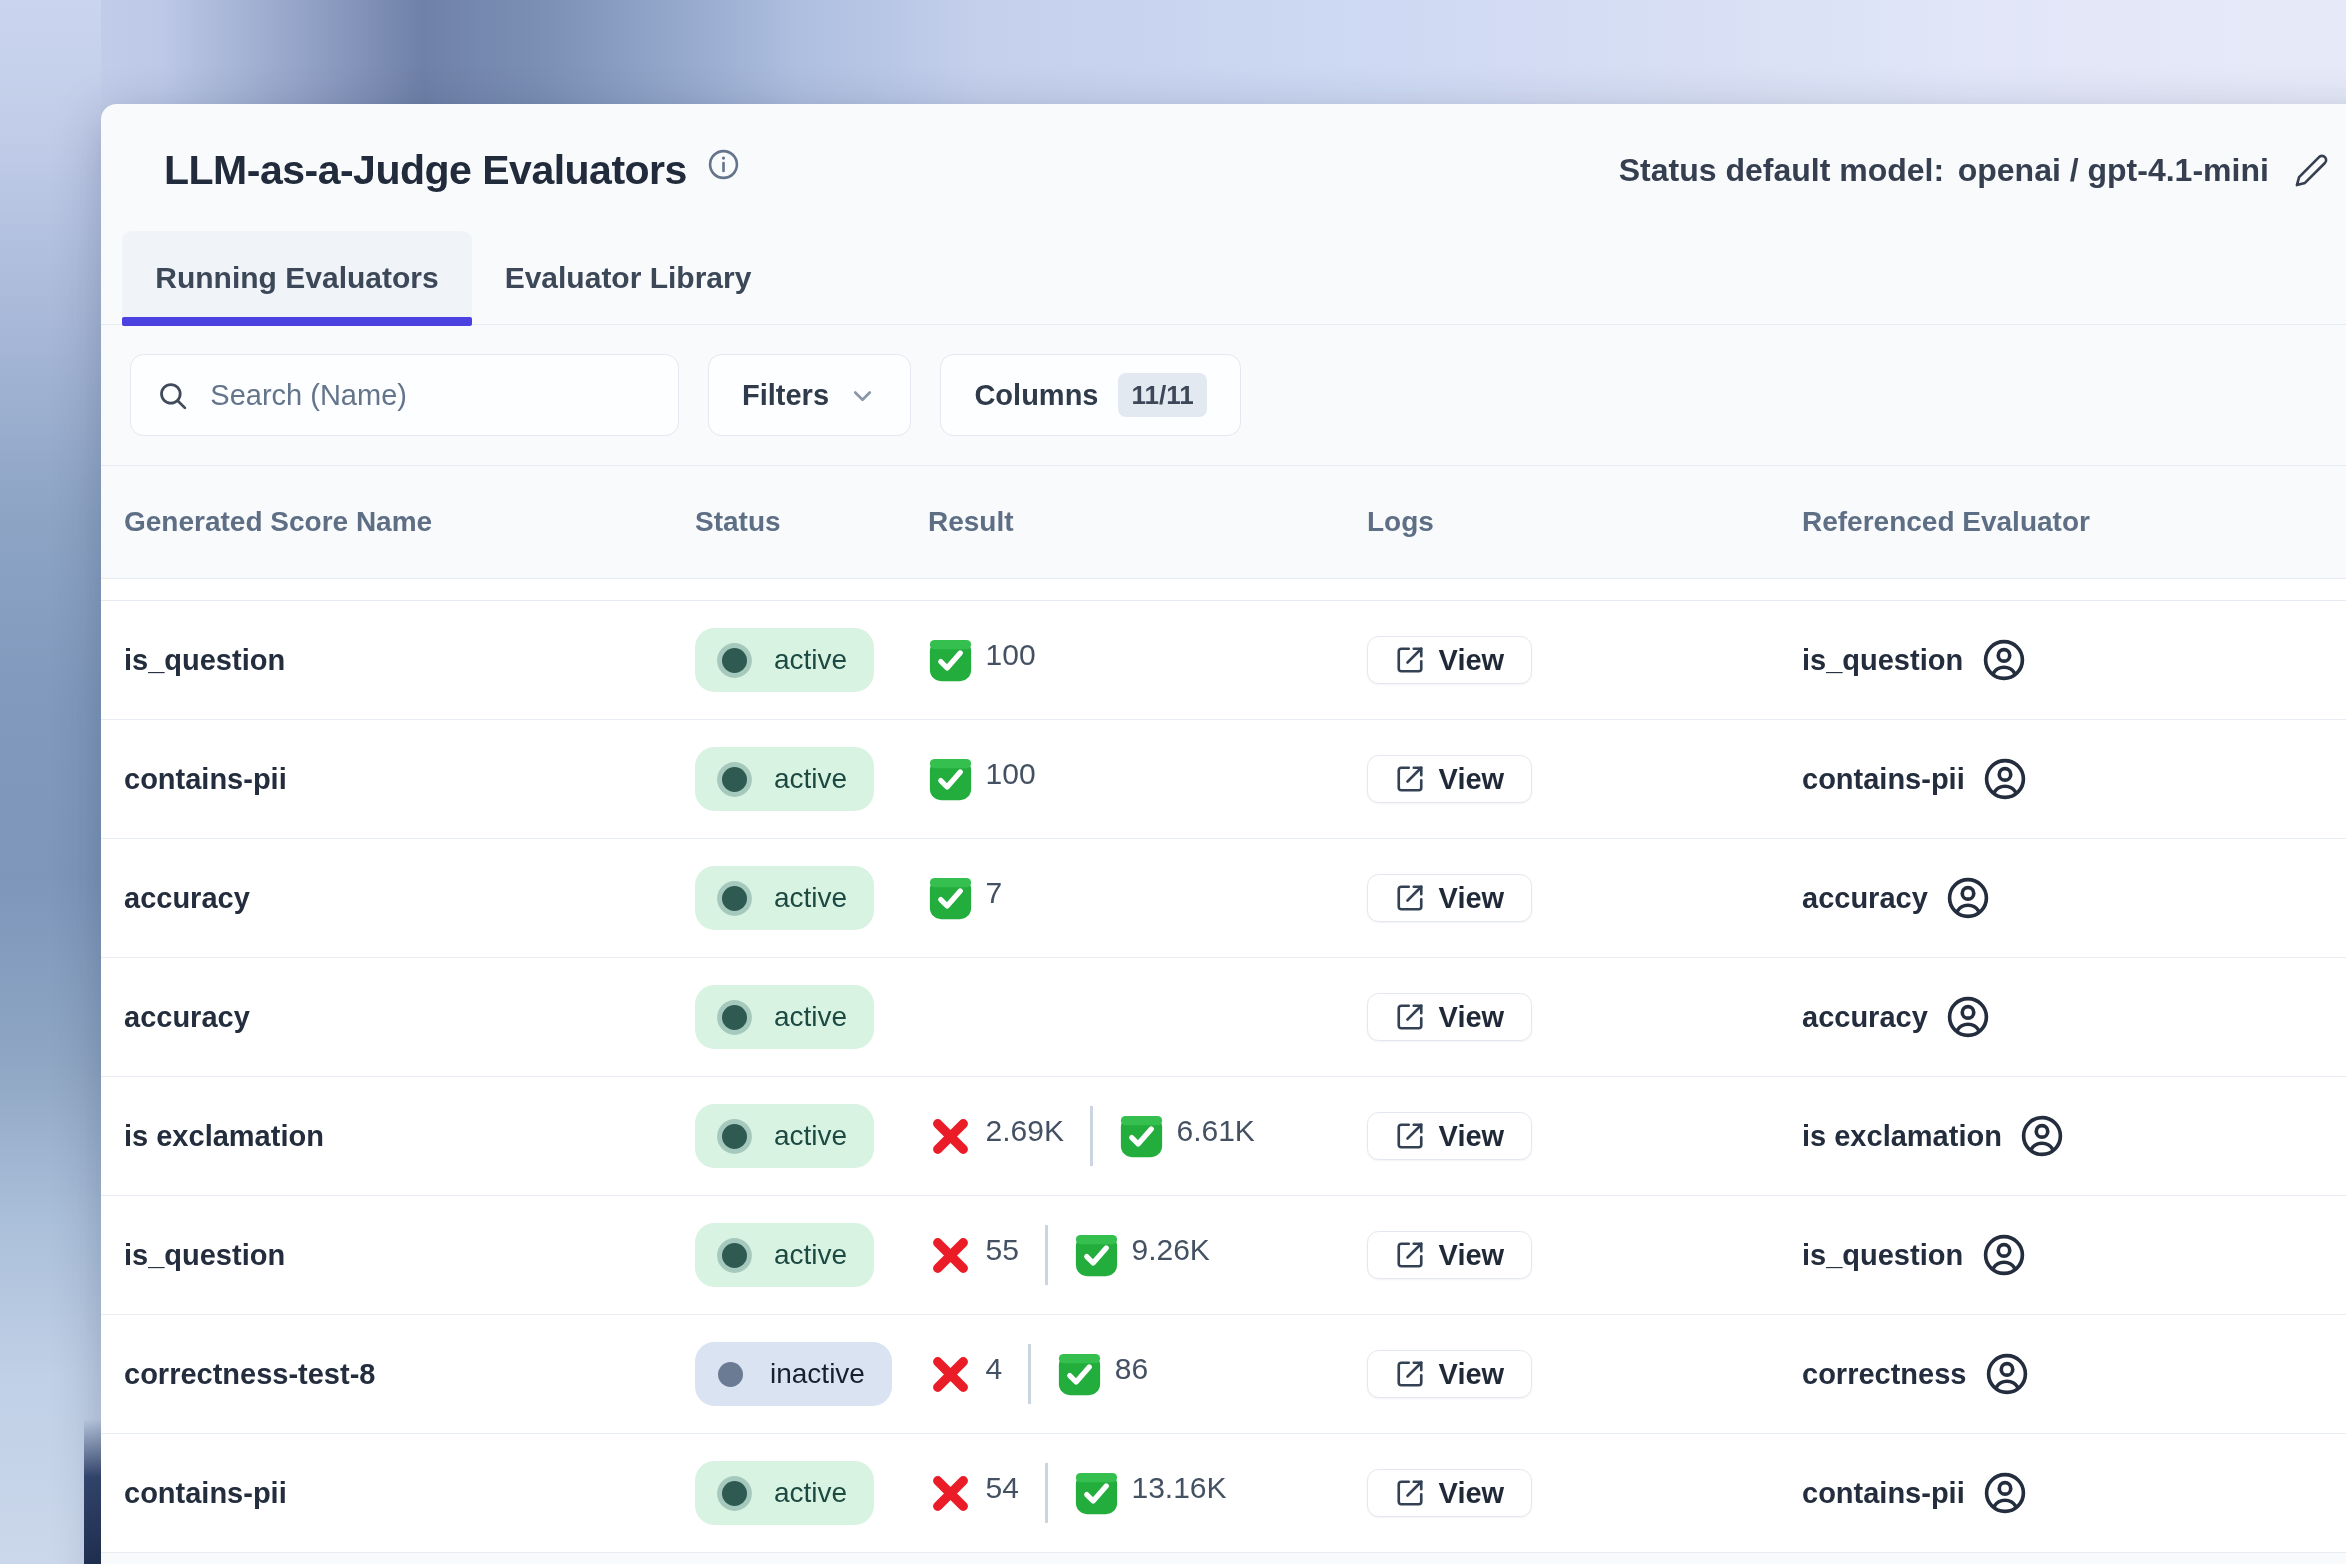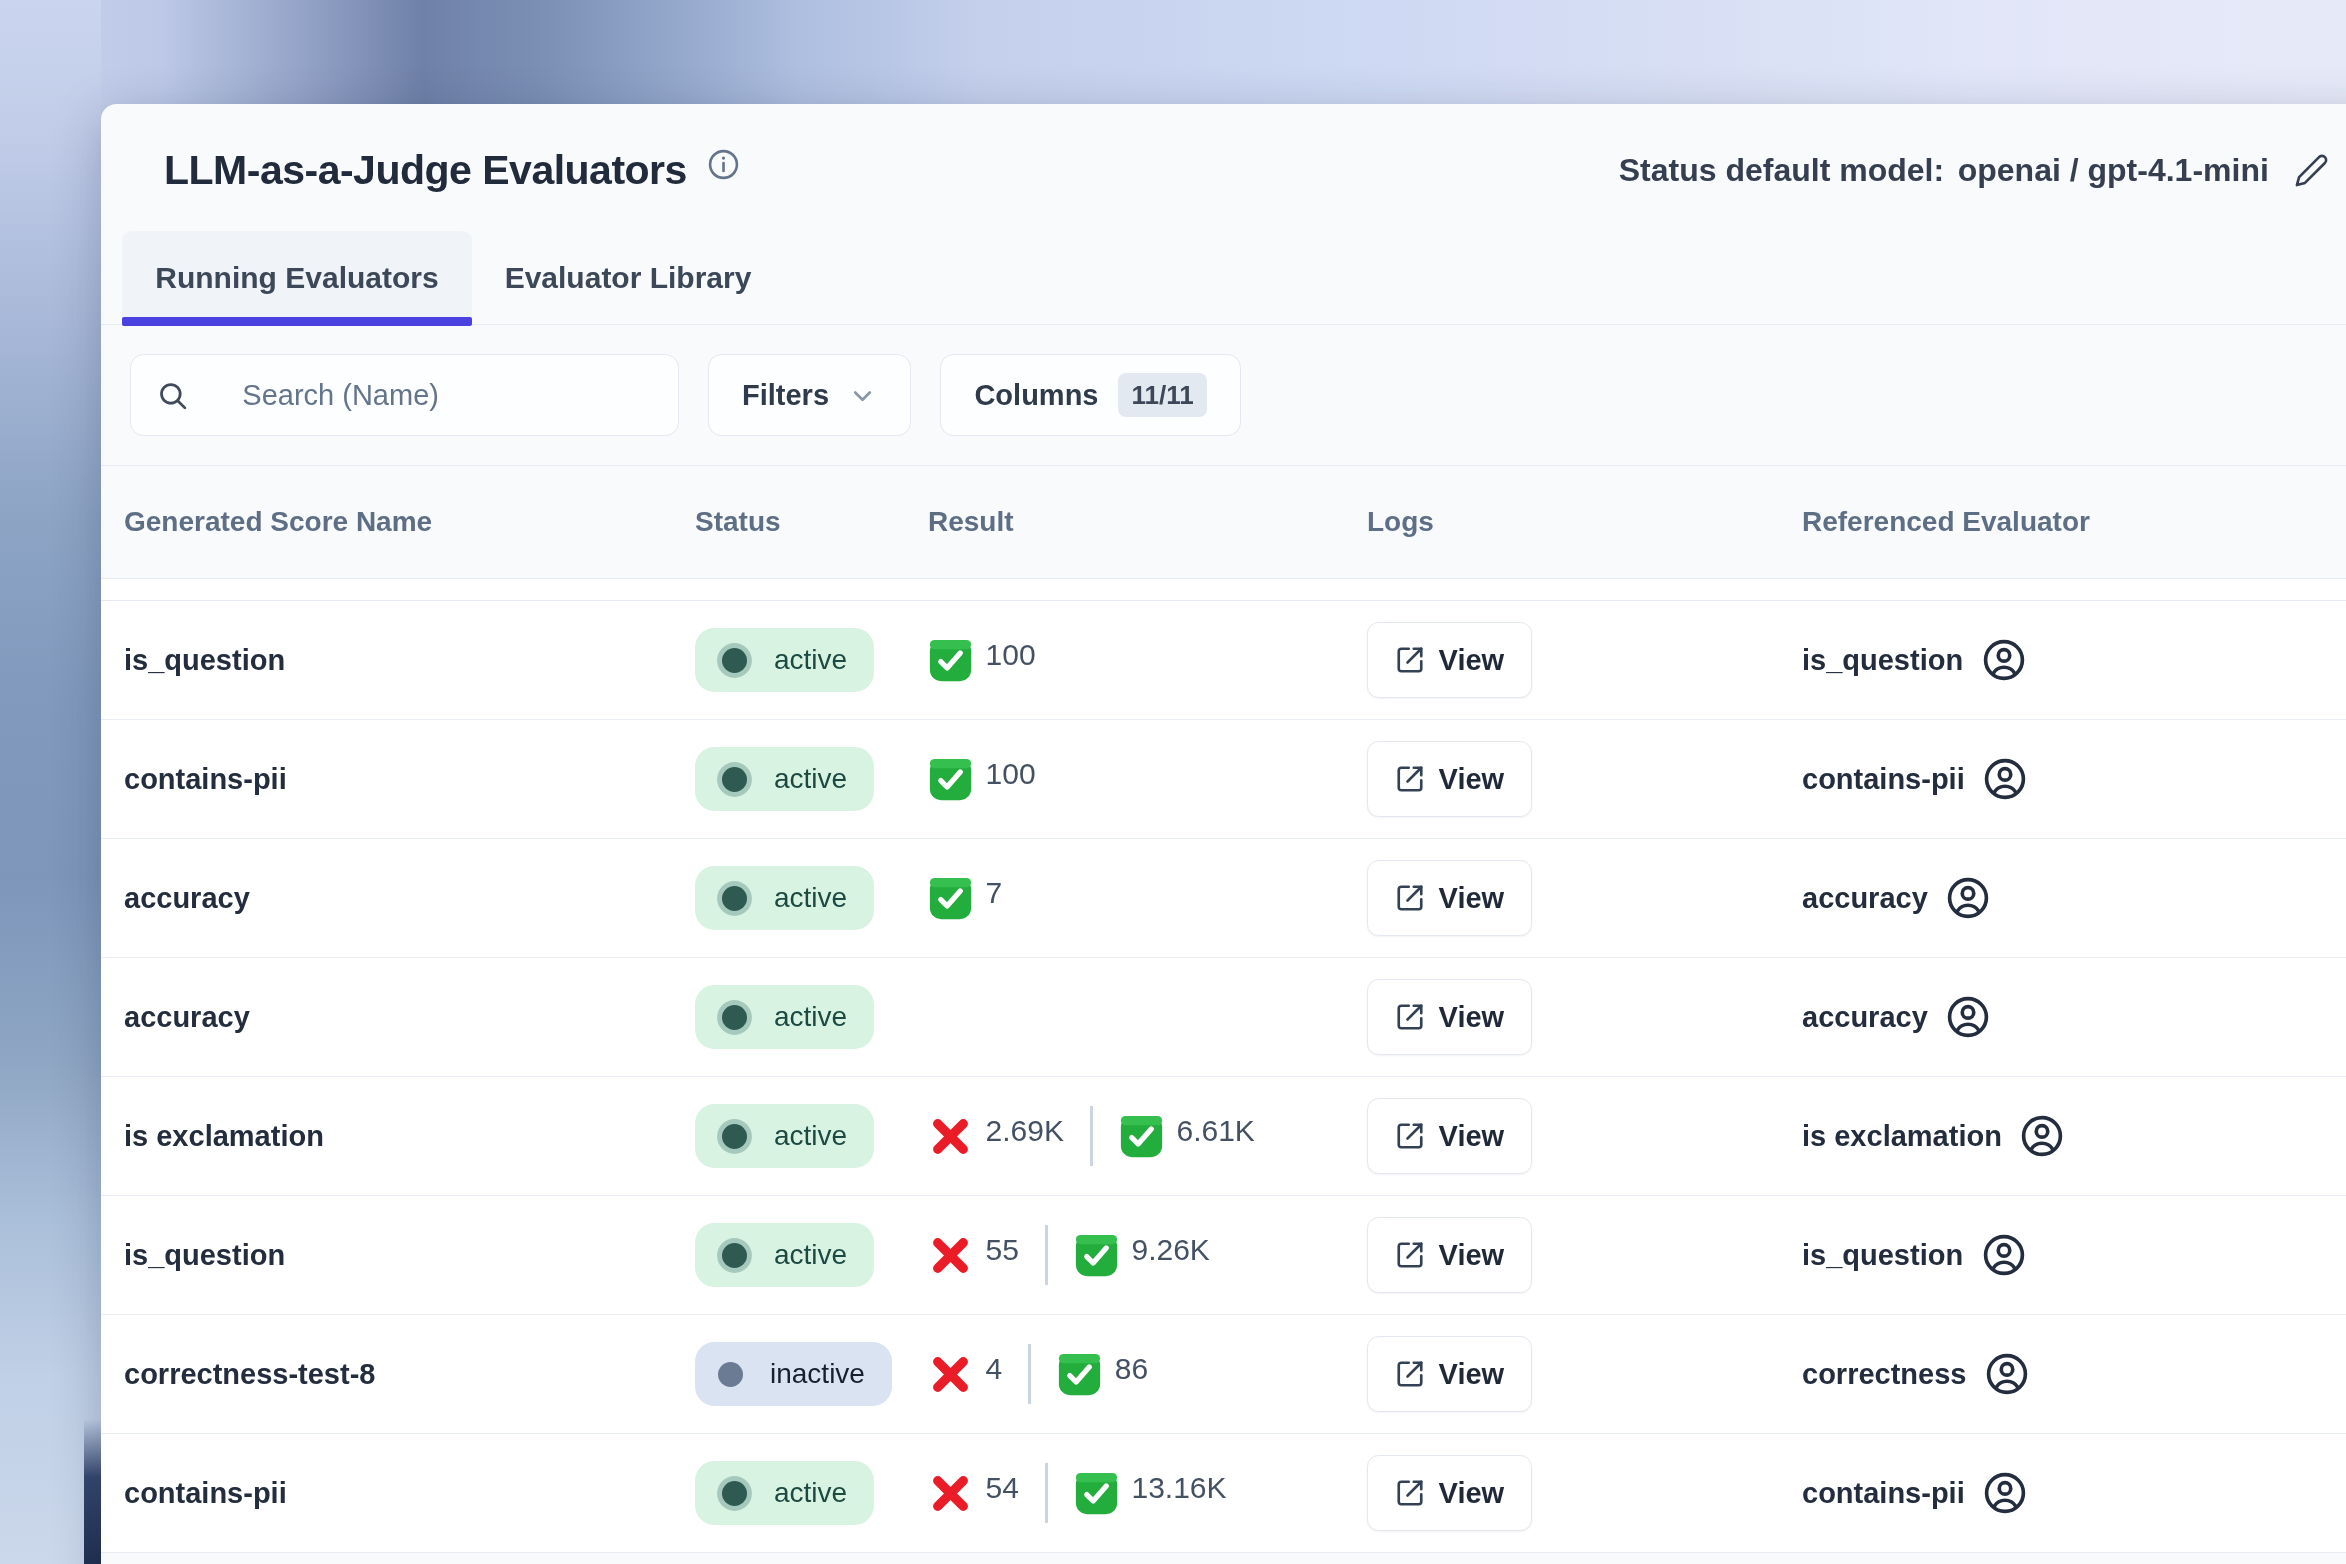--- a/index.html
+++ b/index.html
@@ -28,21 +28,21 @@
   .tabbar { display:flex; margin-top:37px; padding-left:21.3px; border-bottom:1.9px solid #e6ebf2; }
   .tab { position:relative; height:93px; display:flex; align-items:center; padding:0 33px;
     font-size:30px; font-weight:700; color:#3c4758; cursor:pointer; }
   .tab.active { background:#f0f4f9; border-radius:9.7px 9.7px 0 0; }
   .tab.active::after { content:""; position:absolute; left:0; right:0; bottom:-1.9px; height:8.7px; background:#4b41e0; border-radius:1.9px; }
 
   
   .toolbar { display:flex; align-items:center; gap:29px; height:141px; padding-left:29px; border-bottom:1.9px solid #e6ebf2; }
   .searchbox { display:flex; align-items:center; gap:21.3px; width:549px; height:82px;
     background:#fdfeff; border:1.9px solid #e3e8f0; border-radius:13.6px; padding:0 25px; }
-  .searchbox input { flex:1; border:none; outline:none; background:transparent; font-size:29px; color:#334155; font-family:inherit;margin-left:32px; }
+  .searchbox input { flex:1; border:none; outline:none; background:transparent; font-size:29px; color:#334155; font-family:inherit; }
   .searchbox input::placeholder { color:#64748b; }
   .btn { display:flex; align-items:center; gap:19.4px; height:82px; padding:0 33px;
     background:#fdfeff; border:1.9px solid #e3e8f0; border-radius:13.6px; font-size:29px; font-weight:700; color:#2f3a4a; cursor:pointer; }
   .count-badge { background:#e3e9f1; border-radius:7.8px; padding:6.8px 13.6px; font-size:26px; font-weight:700; color:#3c4758; }
 
   
   .grid { display:grid; grid-template-columns:571px 233px 439px 435px 1fr; align-items:center; padding-left:23px; }
   .thead { height:113px; border-bottom:1.9px solid #e6ebf2; color:#5d6e85; font-size:28px; font-weight:700; }
   .row-sliver { height:22px; background:#fff; border-bottom:1.9px solid #e6ebf2; }
   .trow { height:119px; background:#fff; border-bottom:1.9px solid #e8edf4; }
@@ -54,21 +54,21 @@
   .badge.active { background:#d9f3e3; color:#1c4a42; }
   .badge.active .dot { background:#2e5a52; box-shadow:0 0 0 4.9px #a6c9be; margin-left:3.9px; }
   .badge.inactive { background:#d9e3f2; color:#17202e; }
   .badge.inactive .dot { background:#6b7b93; }
 
   .result { display:flex; align-items:center; }
   .res-group { display:flex; align-items:flex-start; gap:12.6px; }
   .res-val { font-size:30px; font-weight:500; color:#445163; }
   .vsep { width:2.9px; height:60px; background:#cbd5e1; margin:0 26px; }
 
-  .view-btn { display:flex; align-items:center; gap:13.6px; height:76px; padding:0 27px; width:max-content;
+  .view-btn { display:flex; align-items:center; gap:13.6px; height:48px; padding:0 27px; width:max-content;
     background:#fff; border:1.9px solid #e3e8f0; border-radius:11.6px; font-size:29px; font-weight:700; color:#1f2937;
     cursor:pointer; box-shadow:0 1px 1.9px rgba(16,24,40,.05); font-family:inherit; }
 
   .ref { display:flex; align-items:center; gap:17.5px; font-size:29px; font-weight:700; color:#232d3d; }
 </style>
 </head>
 <body>
 
 <div class="bg-top"></div>
 <div class="bg-left"></div>

